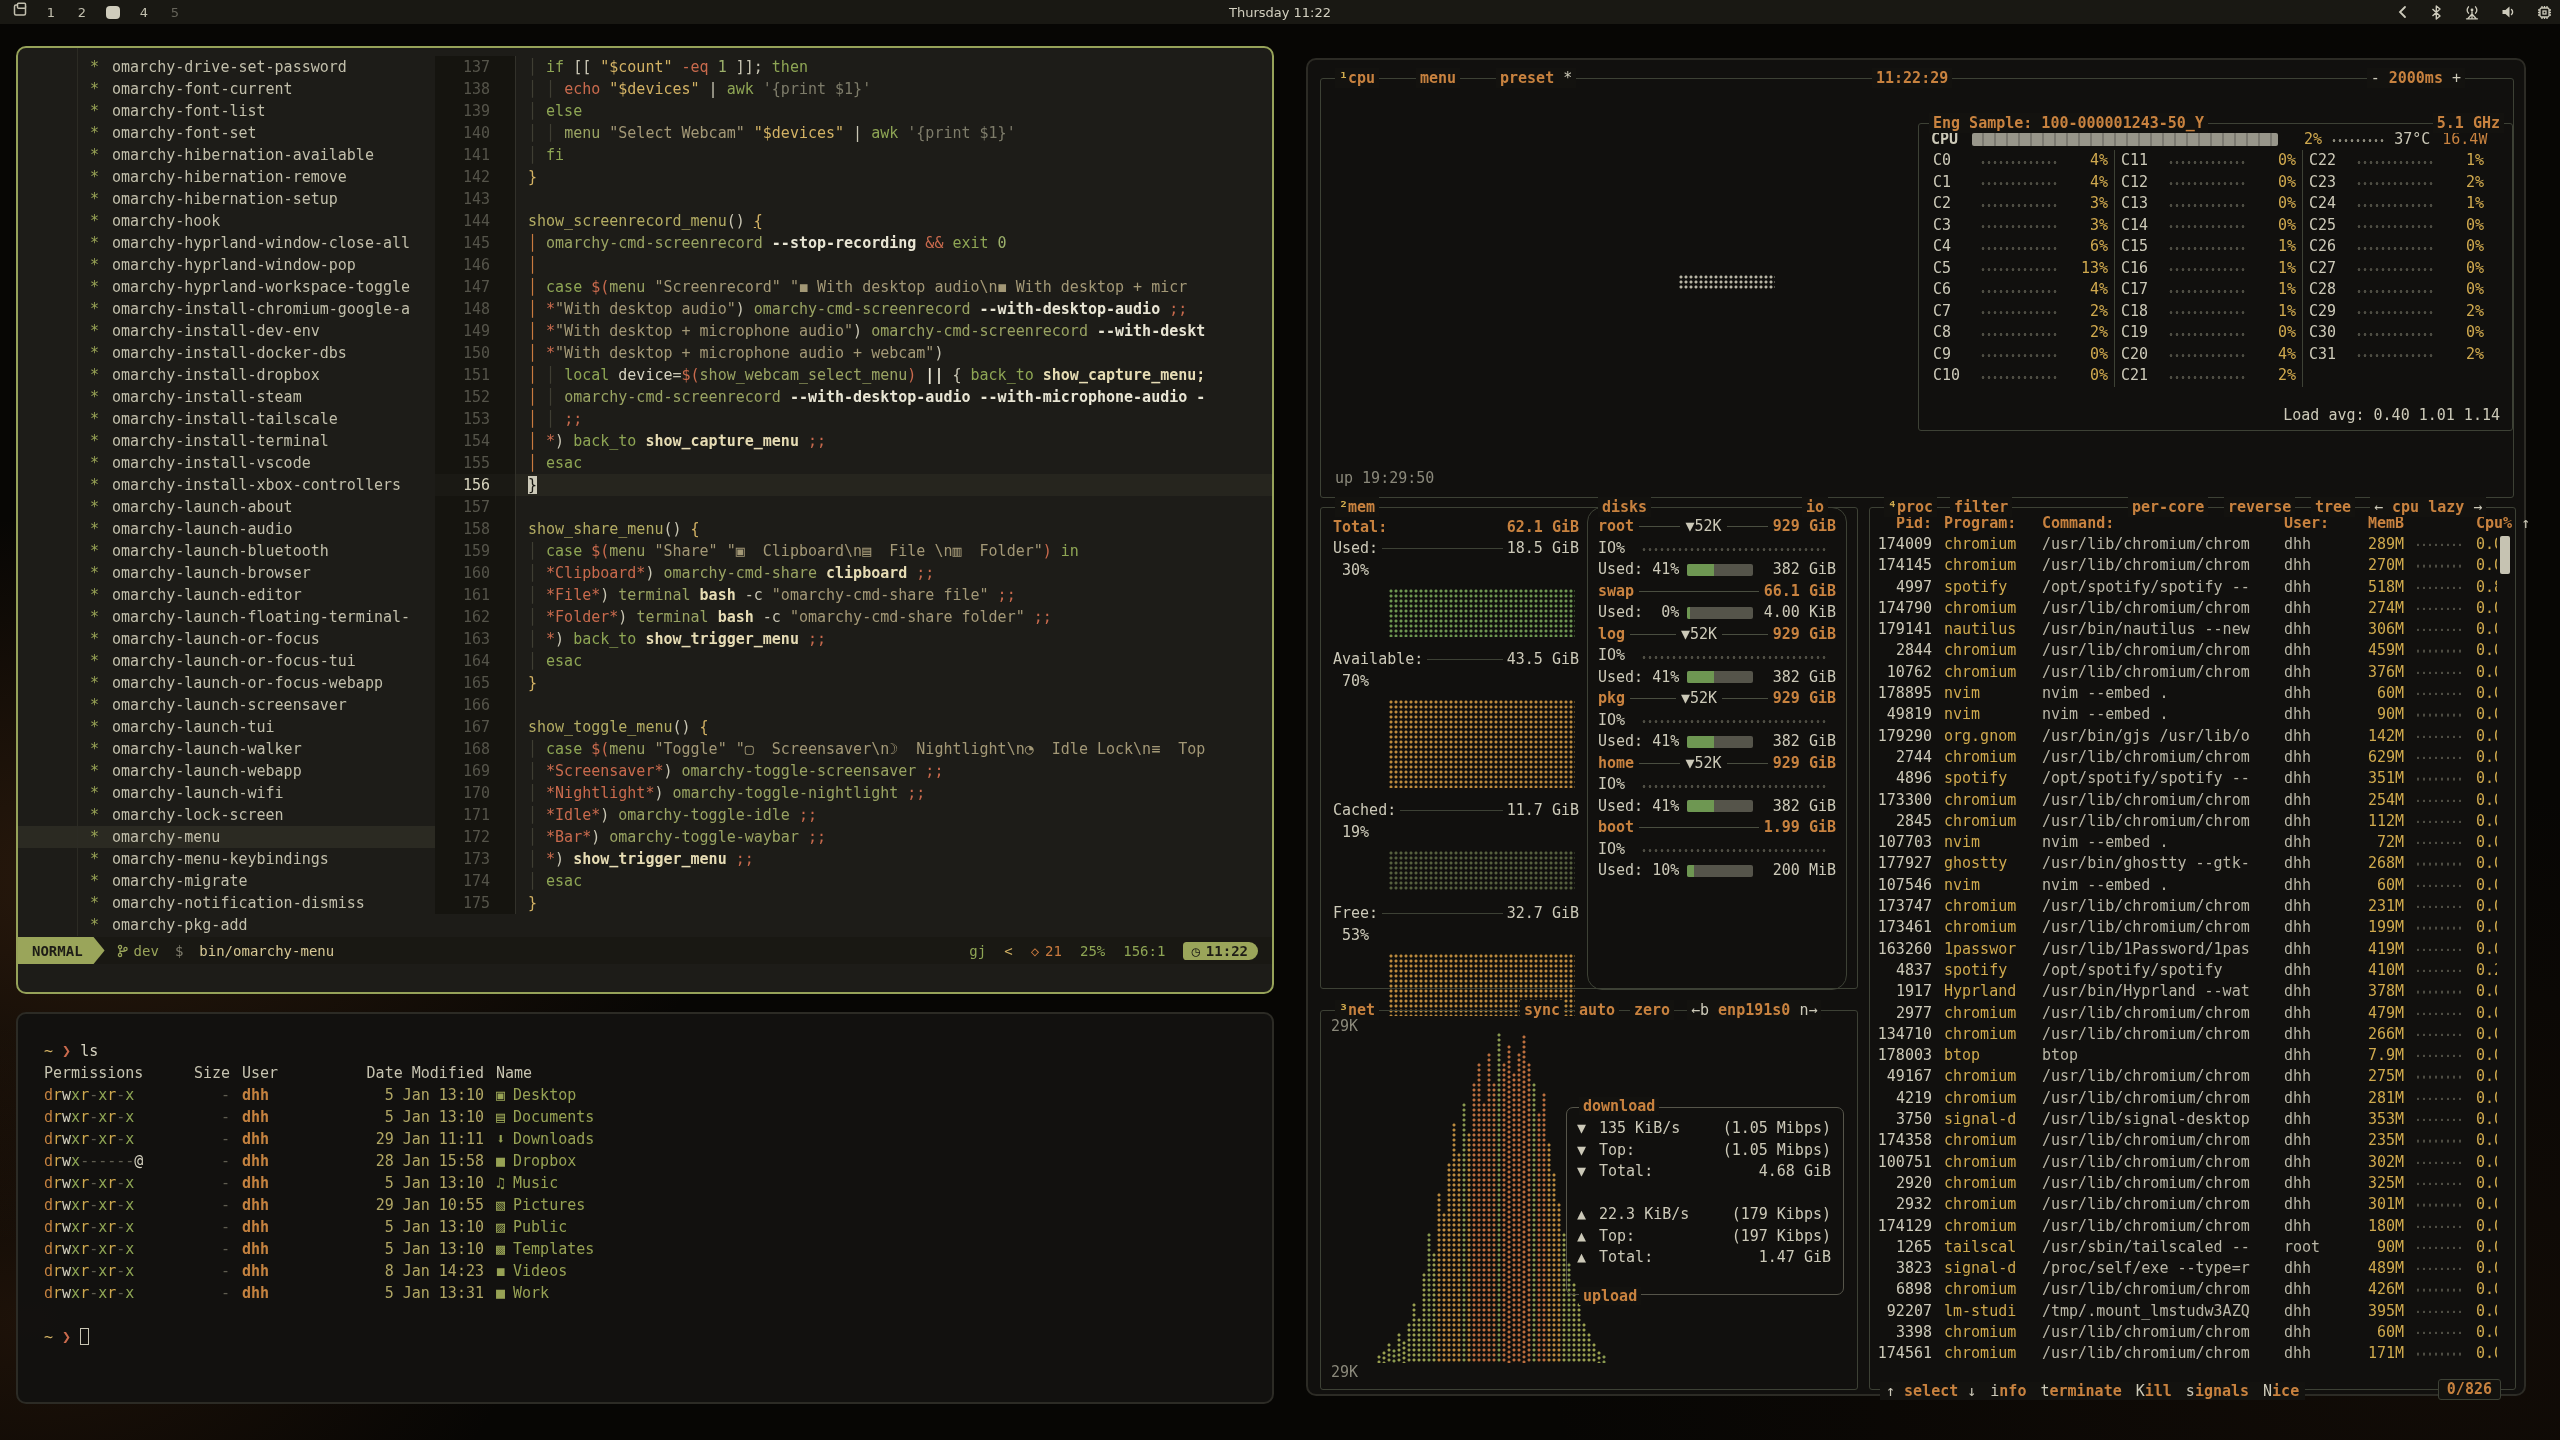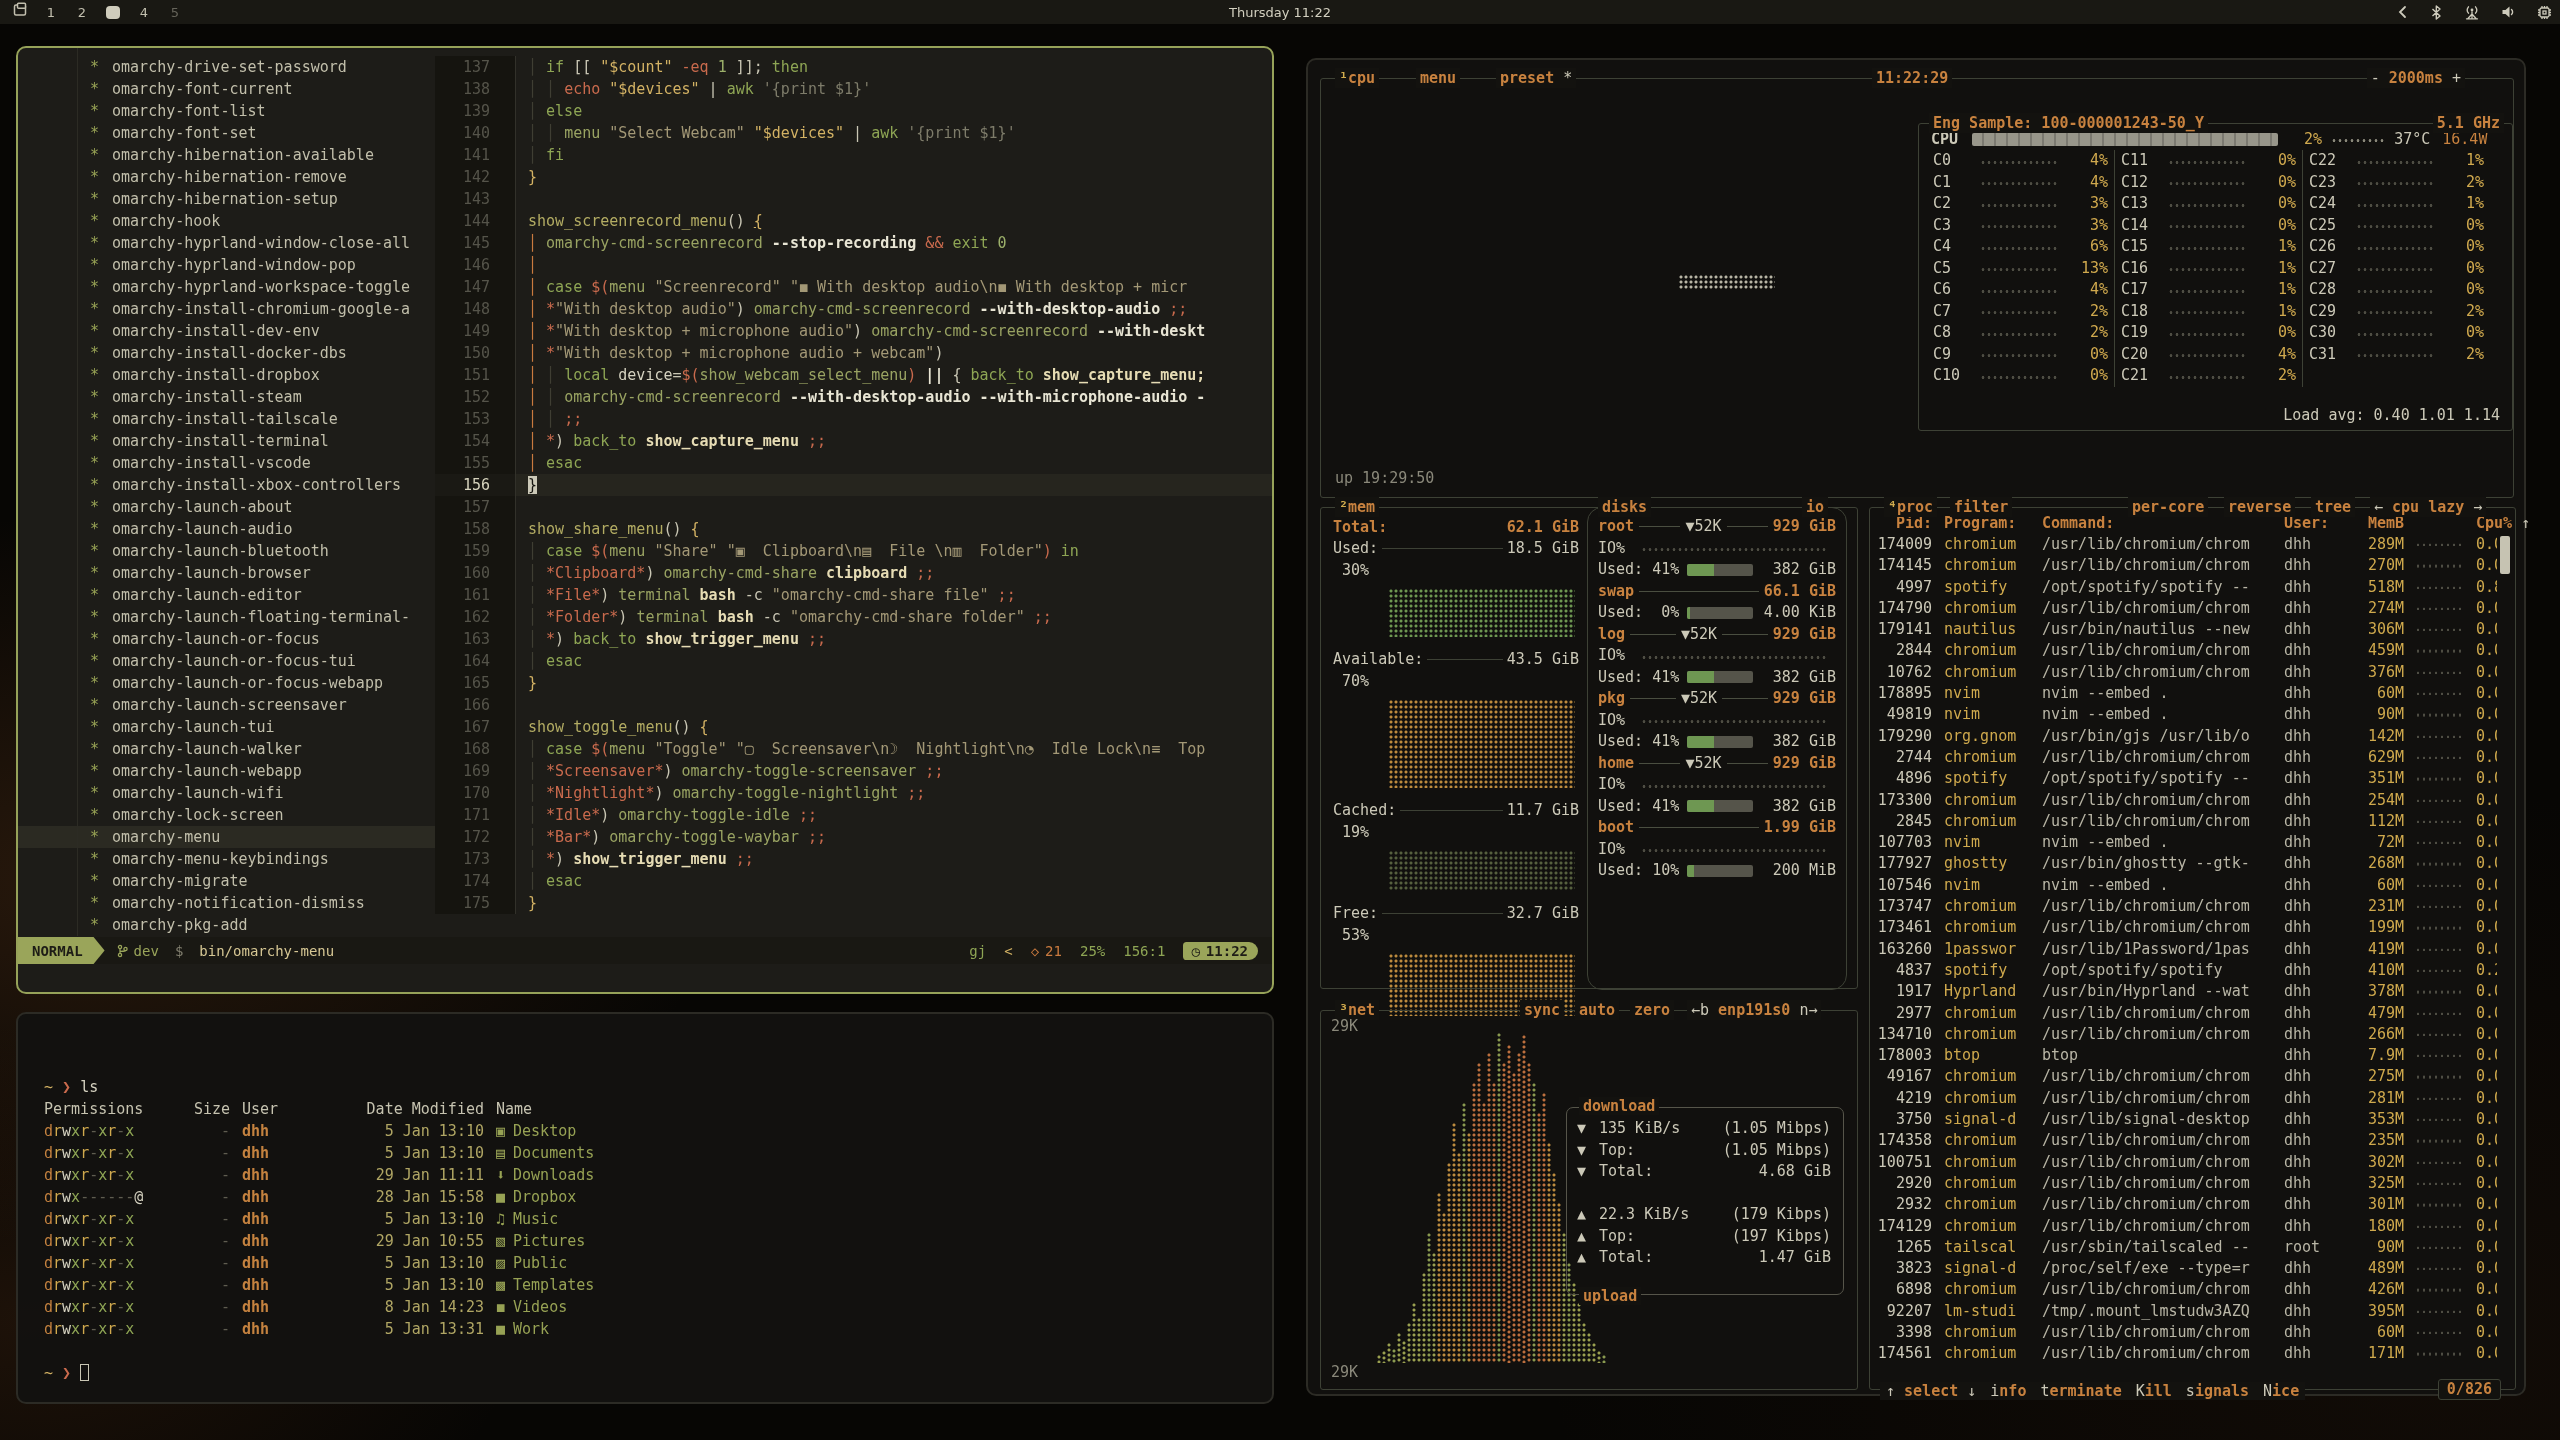--- a/index.html
+++ b/index.html
@@ -51,21 +51,21 @@
   .sl-git{display:flex;align-items:center;gap:6px;color:#9aa55a;margin-left:12px}
   .sl-dollar{color:#807e6e;margin-left:16px}
   .sl-file{color:#d6c794;margin-left:16px}
   .sl-right{margin-left:auto;display:flex;align-items:center;gap:18px;padding-right:14px}
   .sl-gj{color:#8ea554}.sl-lt{color:#d3b264}
   .sl-diag{color:#c97a3f;display:flex;gap:6px;align-items:center}
   .sl-pct,.sl-pos{color:#8ea554}
   .sl-pill{background:#9aa55a;color:#1d1c16;font-weight:bold;border-radius:4px 10px 10px 4px;padding:1px 10px 1px 8px;display:flex;gap:6px;align-items:center}
   
   #term{left:16px;top:1012px;width:1258px;height:392px;background:rgba(19,18,15,.97);border:2px solid #2c2b25;font-size:15px}
-  #term-inner{padding:62px 0 0 26px}
+  #term-inner{padding:26px 0 0 26px}
   .trow{height:22px;line-height:22px;white-space:pre;display:grid;grid-template-columns:128px 46px 70px 160px auto;column-gap:12px}
   .trow.free{display:block}
   .t-prompt .sym1{color:#d3b264}.t-prompt .sym2{color:#c96a4d}.t-prompt .cmd{color:#d5d2c0}
   .th span{color:#c6c3b0;}
   .p-d{color:#c4823f}.p-r{color:#d0a94e}.p-w{color:#d5d2c0}.p-x{color:#8ea554}.p-dim{color:#5f5d50}
   .t-size{text-align:right;color:#5f5d50}
   .t-user{color:#c4823f;font-weight:bold}
   .t-date{color:#b0a664;text-align:right}
   .t-name{color:#97a254}
   .t-name .ic{margin-right:8px}

